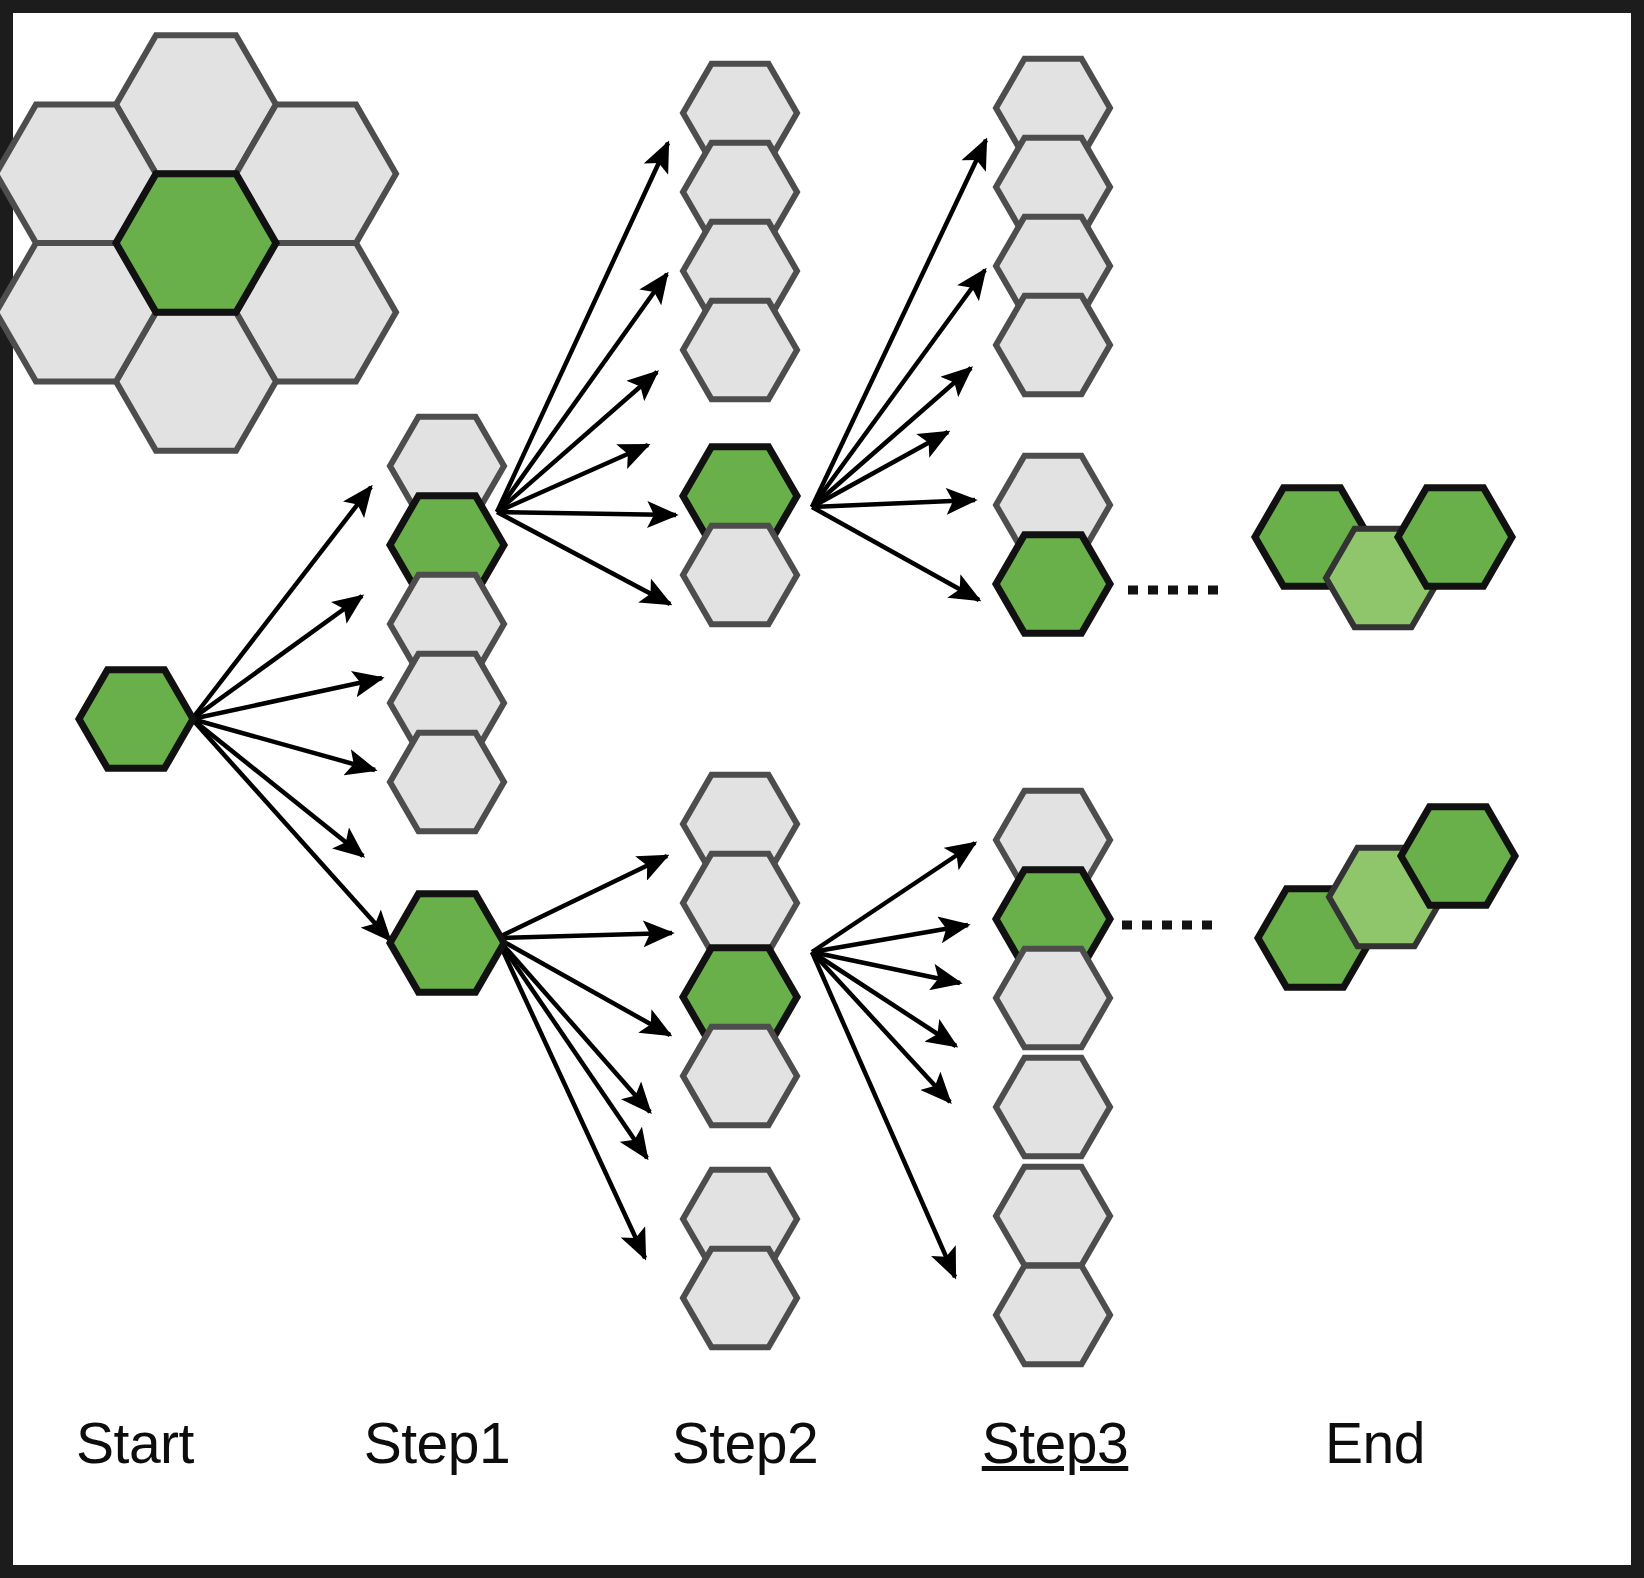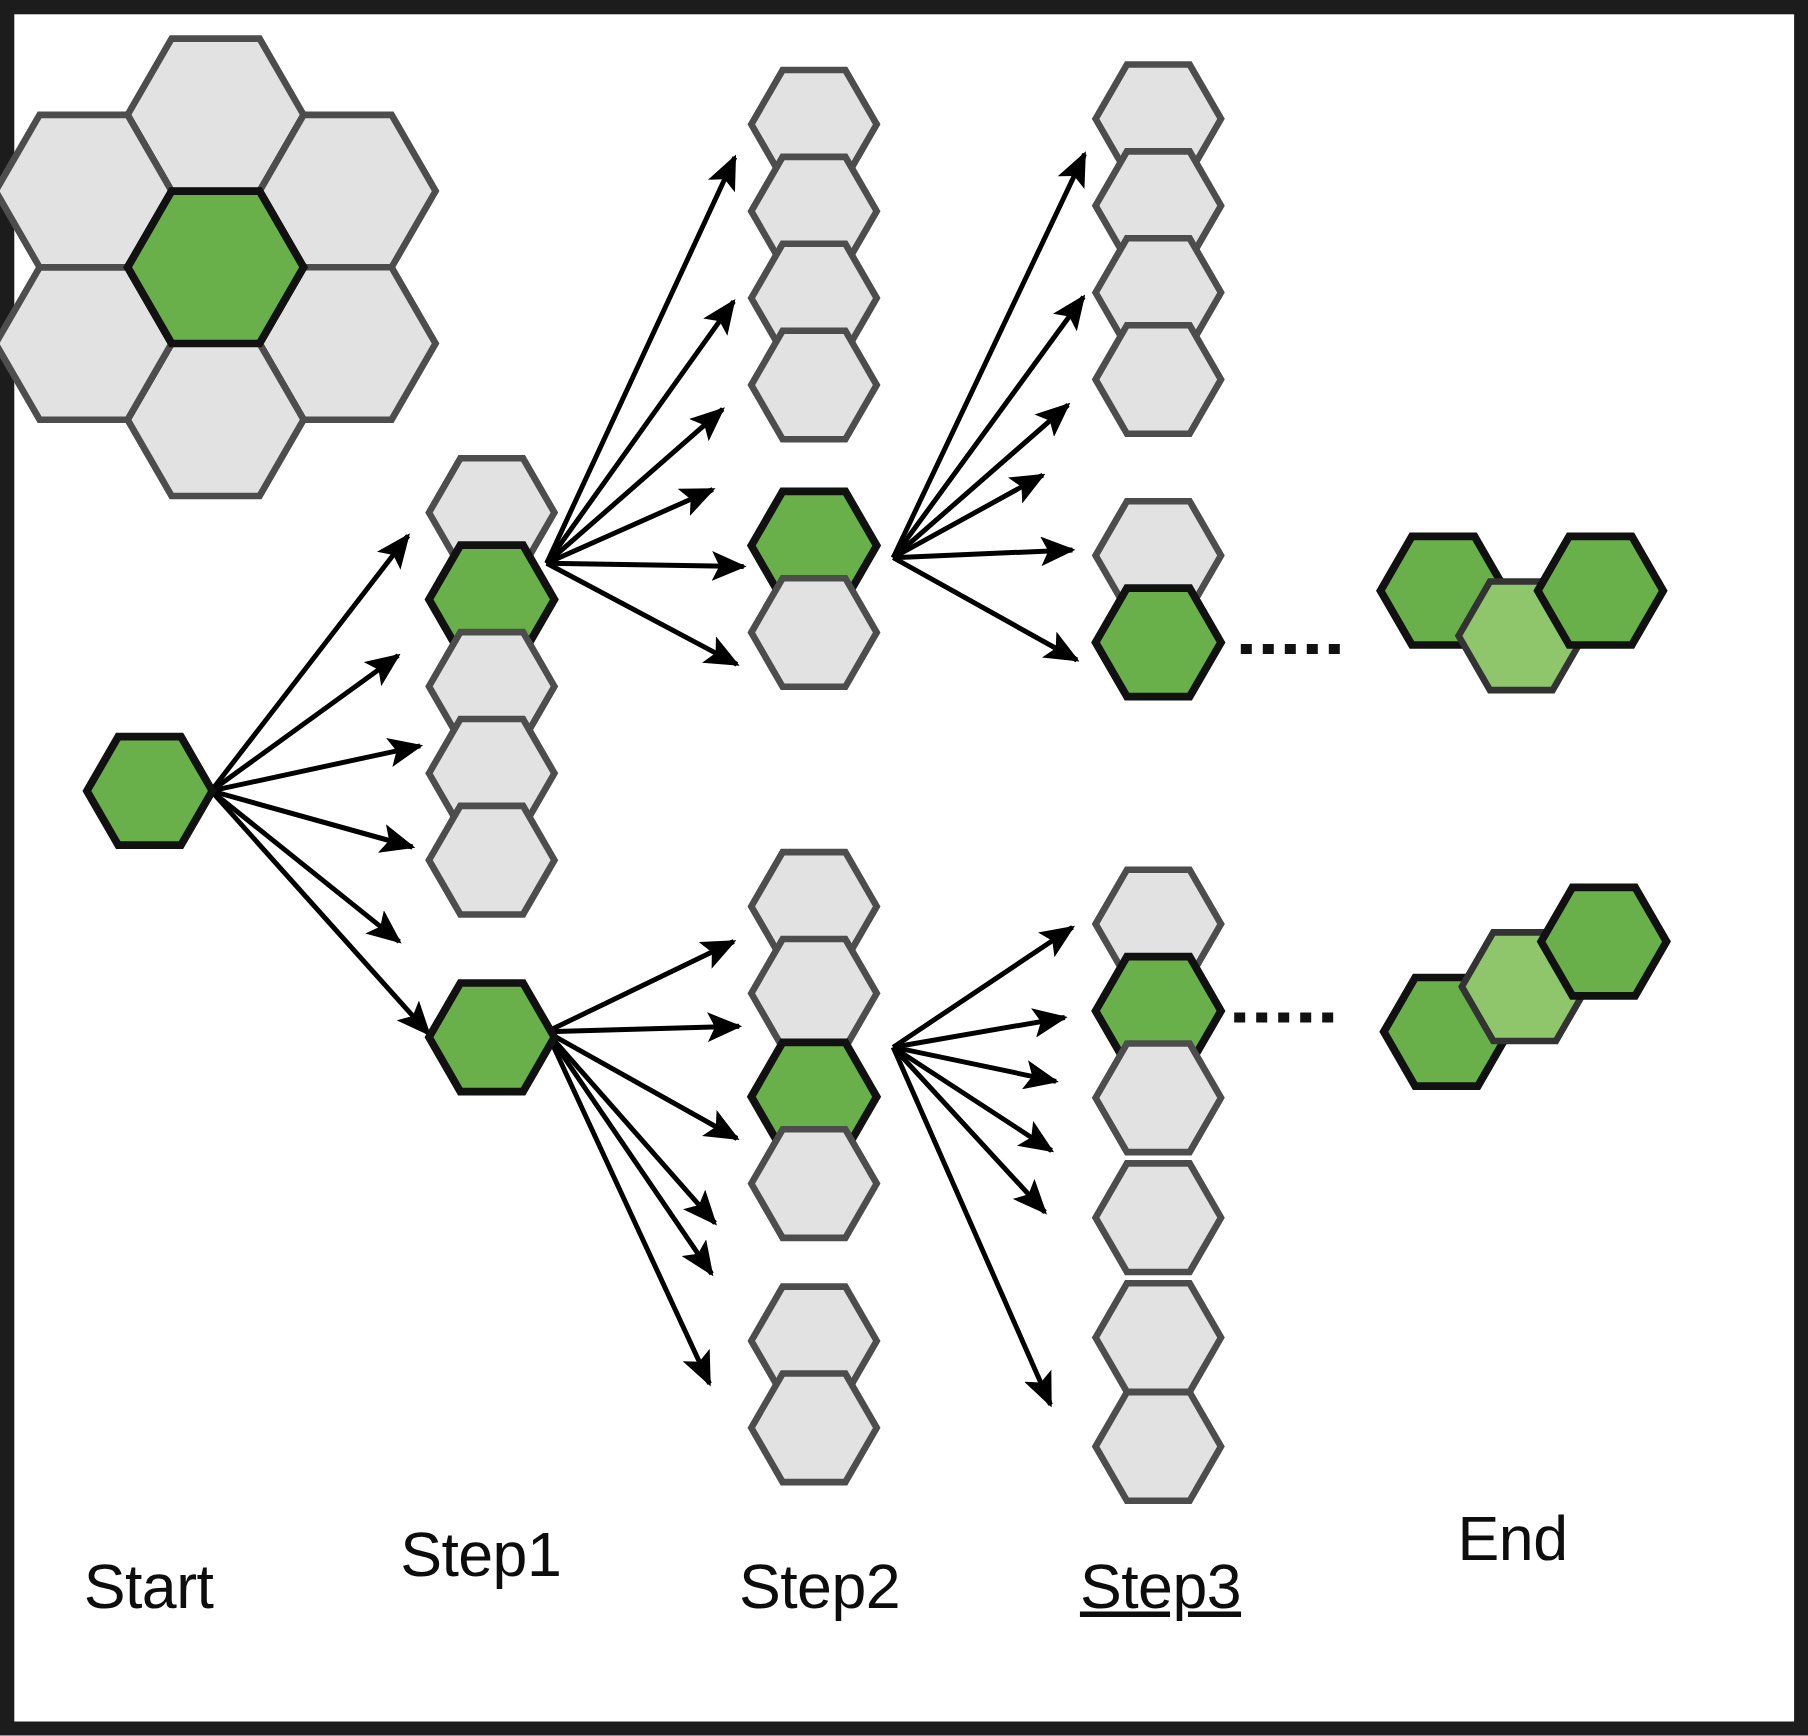--- a/index.html
+++ b/index.html
@@ -131,18 +131,18 @@
         <polygon points="1255.00,537.00 1283.50,487.64 1340.50,487.64 1369.00,537.00 1340.50,586.36 1283.50,586.36" fill="#6ab04a" stroke="#111111" stroke-width="7" stroke-linejoin="miter"></polygon>
         <polygon points="1326.00,578.00 1354.50,528.64 1411.50,528.64 1440.00,578.00 1411.50,627.36 1354.50,627.36" fill="#8fc66b" stroke="#333333" stroke-width="6" stroke-linejoin="miter"></polygon>
         <polygon points="1398.00,537.00 1426.50,487.64 1483.50,487.64 1512.00,537.00 1483.50,586.36 1426.50,586.36" fill="#6ab04a" stroke="#111111" stroke-width="7" stroke-linejoin="miter"></polygon>
         <polygon points="1258.00,938.00 1286.50,888.64 1343.50,888.64 1372.00,938.00 1343.50,987.36 1286.50,987.36" fill="#6ab04a" stroke="#111111" stroke-width="7" stroke-linejoin="miter"></polygon>
         <polygon points="1329.00,897.00 1357.50,847.64 1414.50,847.64 1443.00,897.00 1414.50,946.36 1357.50,946.36" fill="#8fc66b" stroke="#333333" stroke-width="6" stroke-linejoin="miter"></polygon>
         <polygon points="1401.00,856.00 1429.50,806.64 1486.50,806.64 1515.00,856.00 1486.50,905.36 1429.50,905.36" fill="#6ab04a" stroke="#111111" stroke-width="7" stroke-linejoin="miter"></polygon>
       </g>
   </svg>
   <div id="labels-layer">
       <div class="stage-label" style="left: 135px; top: 1410px;">Start</div>
-      <div class="stage-label" style="left: 437px; top: 1381px;">Step1</div>
+      <div class="stage-label" style="left: 437px; top: 1410px;">Step1</div>
       <div class="stage-label" style="left: 745px; top: 1410px;">Step2</div>
       <div class="stage-label" style="left: 1055px; top: 1410px; text-decoration: underline;">Step3</div>
-      <div class="stage-label" style="left: 1375px; top: 1366px;">End</div>
+      <div class="stage-label" style="left: 1375px; top: 1410px;">End</div>
     </div>
 </div>
 
 </body></html>

